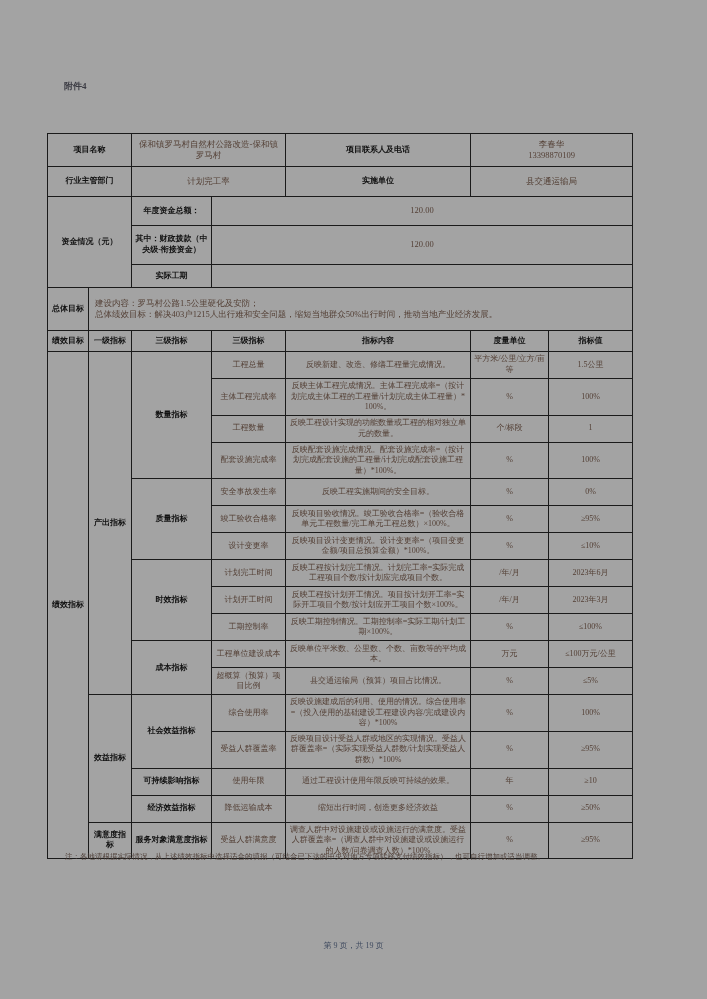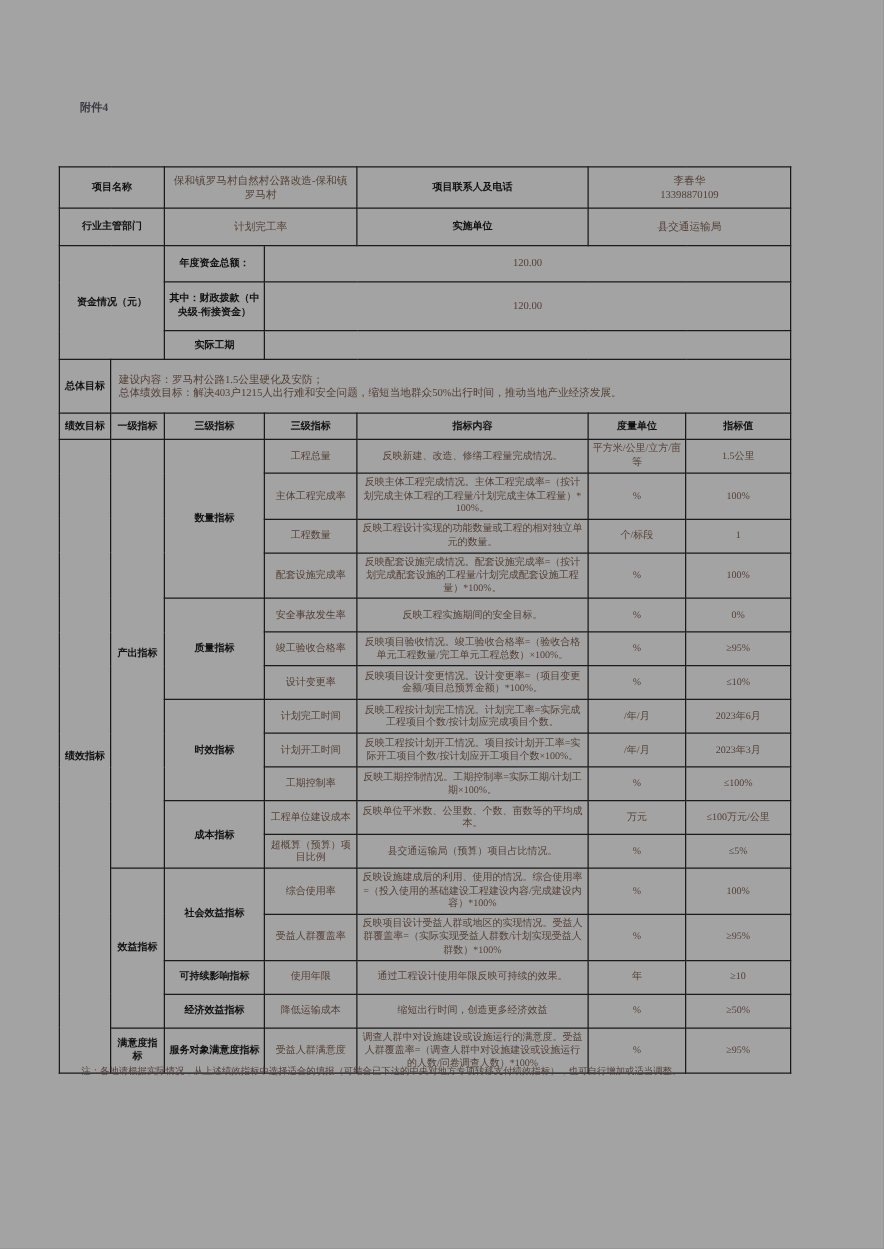--- a/index.html
+++ b/index.html
@@ -208,14 +208,15 @@
           <td>受益人群满意度</td>
           <td>调查人群中对设施建设或设施运行的满意度。受益人群覆盖率=（调查人群中对设施建设或设施运行的人数/问卷调查人数）*100%</td>
           <td>%</td>
           <td>≥95%</td>
         </tr>
       </tbody>
   </table>
 
   <div class="note">注：各地请根据实际情况，从上述绩效指标中选择适合的填报（可结合已下达的中央对地方专项转移支付绩效指标），也可自行增加或适当调整。</div>
 
+  <div class="footer">第 9 页，共 19 页</div>
 
 </div>
 
 </body></html>

